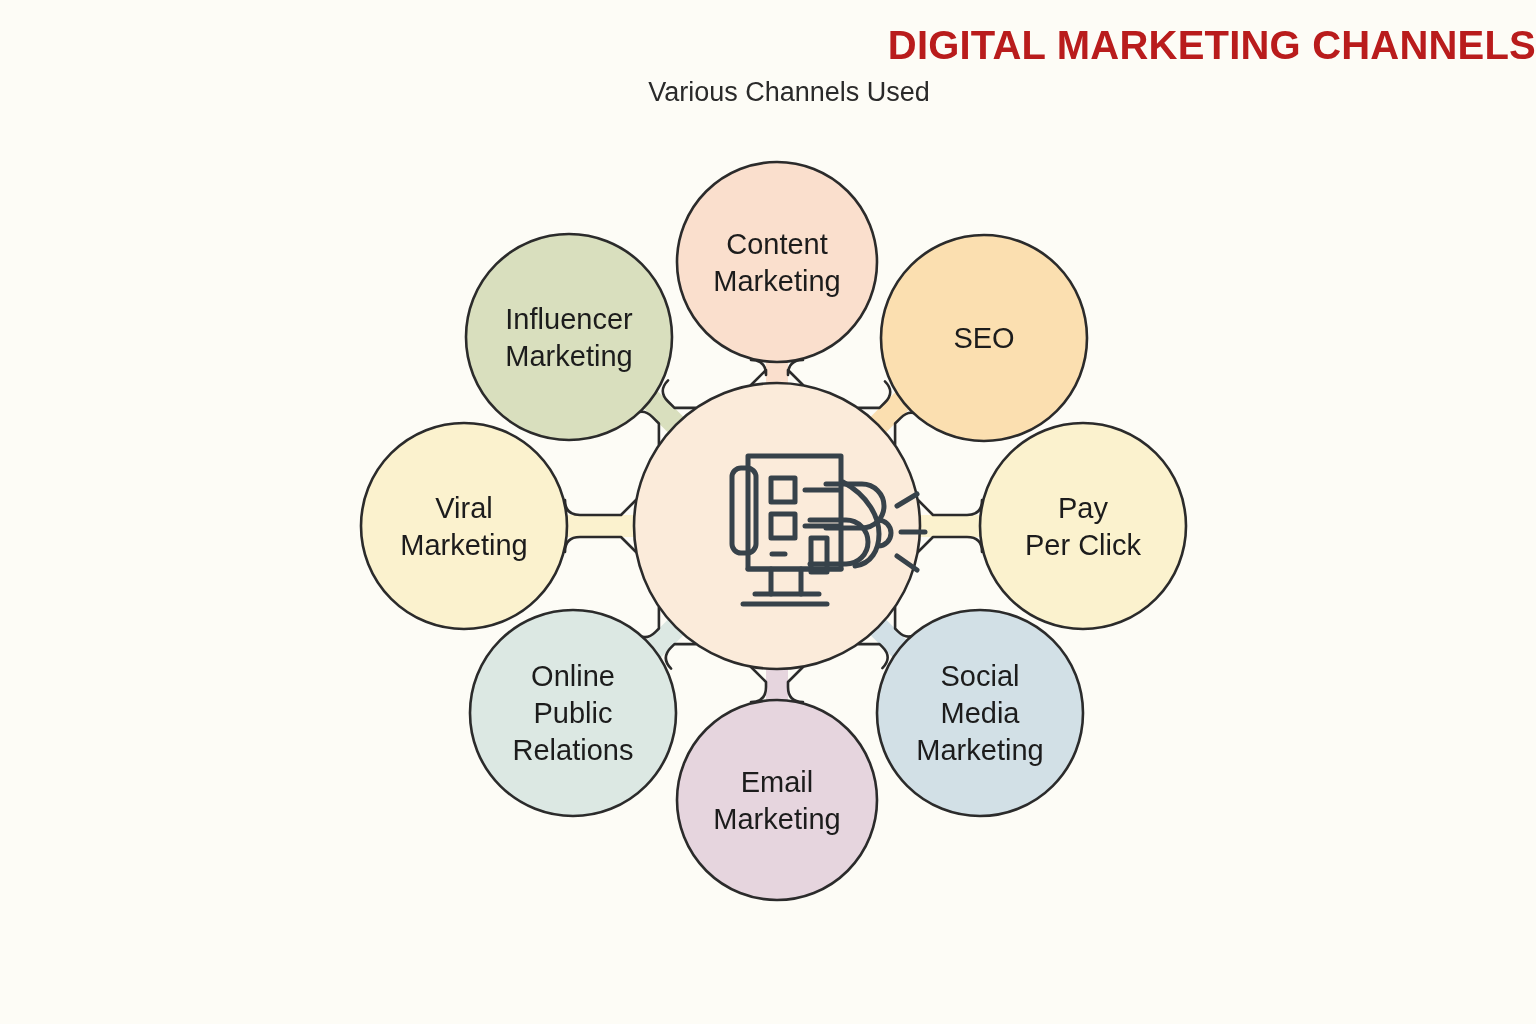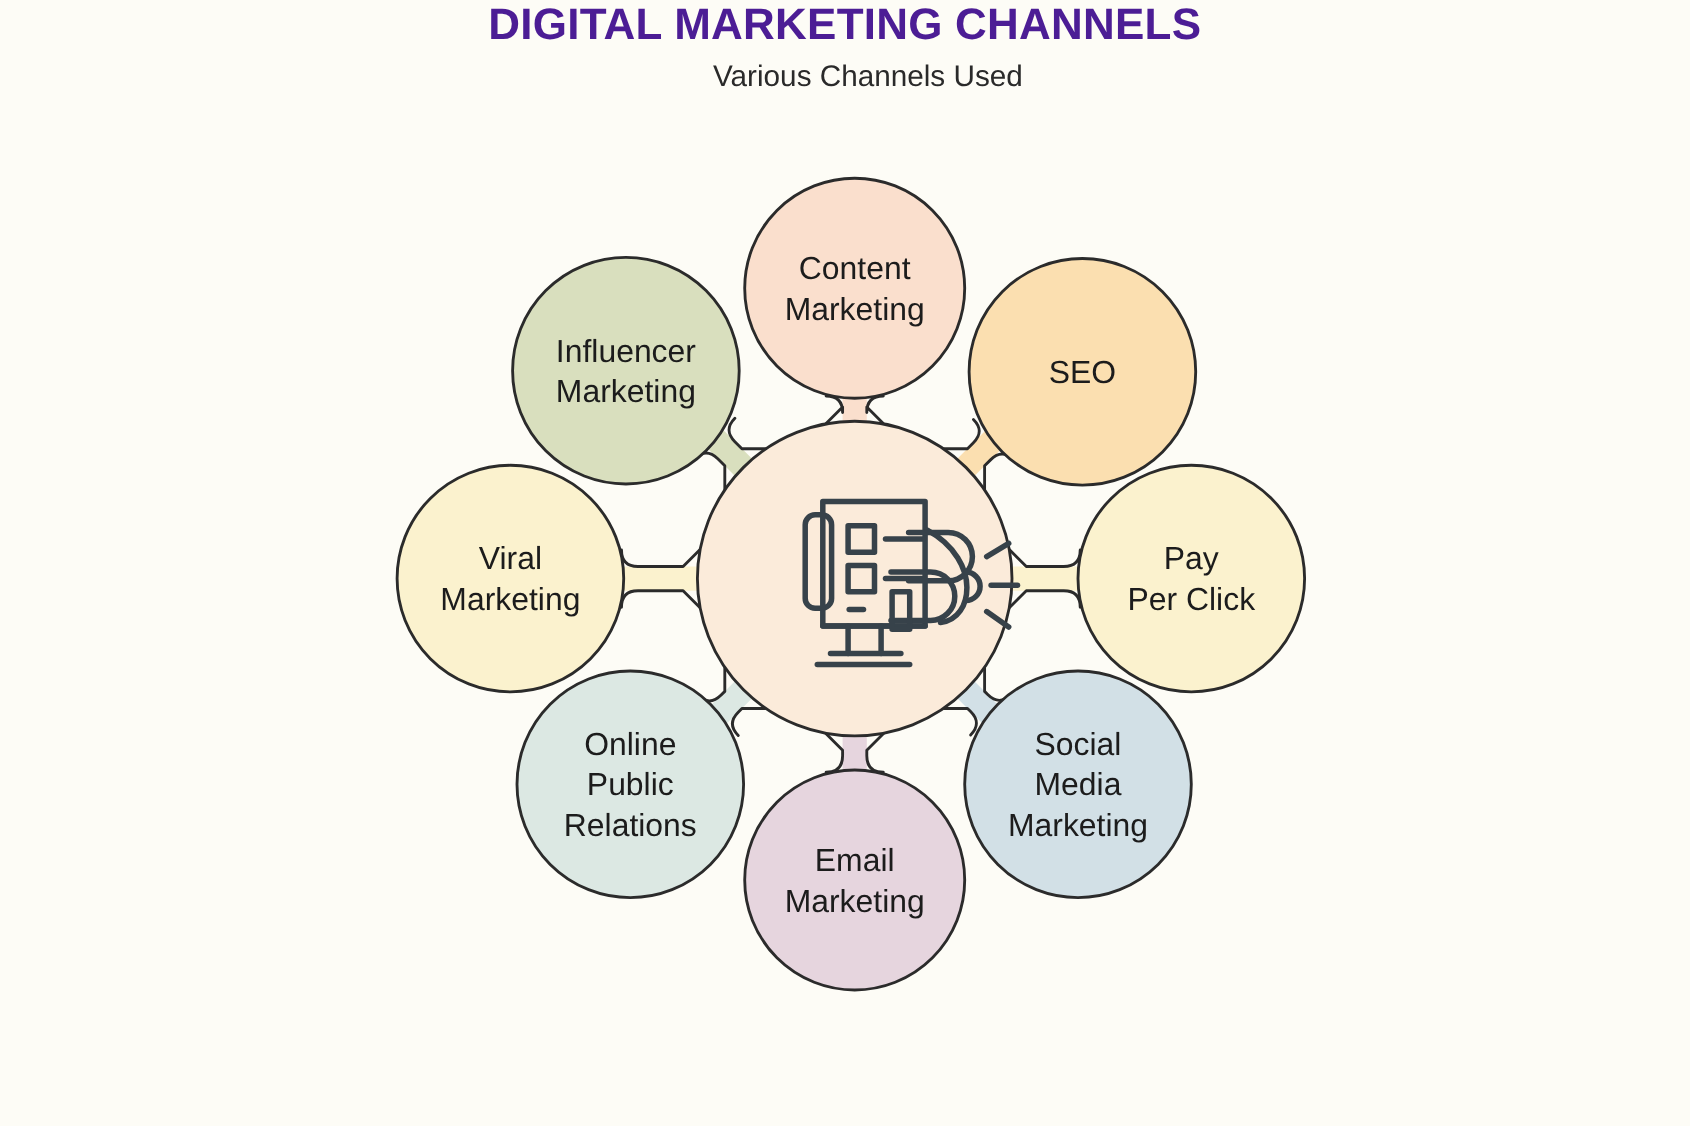--- a/index.html
+++ b/index.html
@@ -23,23 +23,25 @@
   .header {
     position: absolute;
     left: 0; top: 0;
     width: 1536px;
     text-align: center;
     pointer-events: none;
   }
   .title {
     font-size: 40px;
     font-weight: bold;
-    color: #4c1d95;
+    color: #b91c1c;
     letter-spacing: 0.2px;
+    margin-top: 23px;
     line-height: 1.1;
+    text-align: right;
   }
   .subtitle {
     font-size: 27px;
     font-weight: normal;
     color: #2a2a2a;
     margin-top: 11px;
     line-height: 1.1;
     padding-left: 42px;
   }
   svg text {

